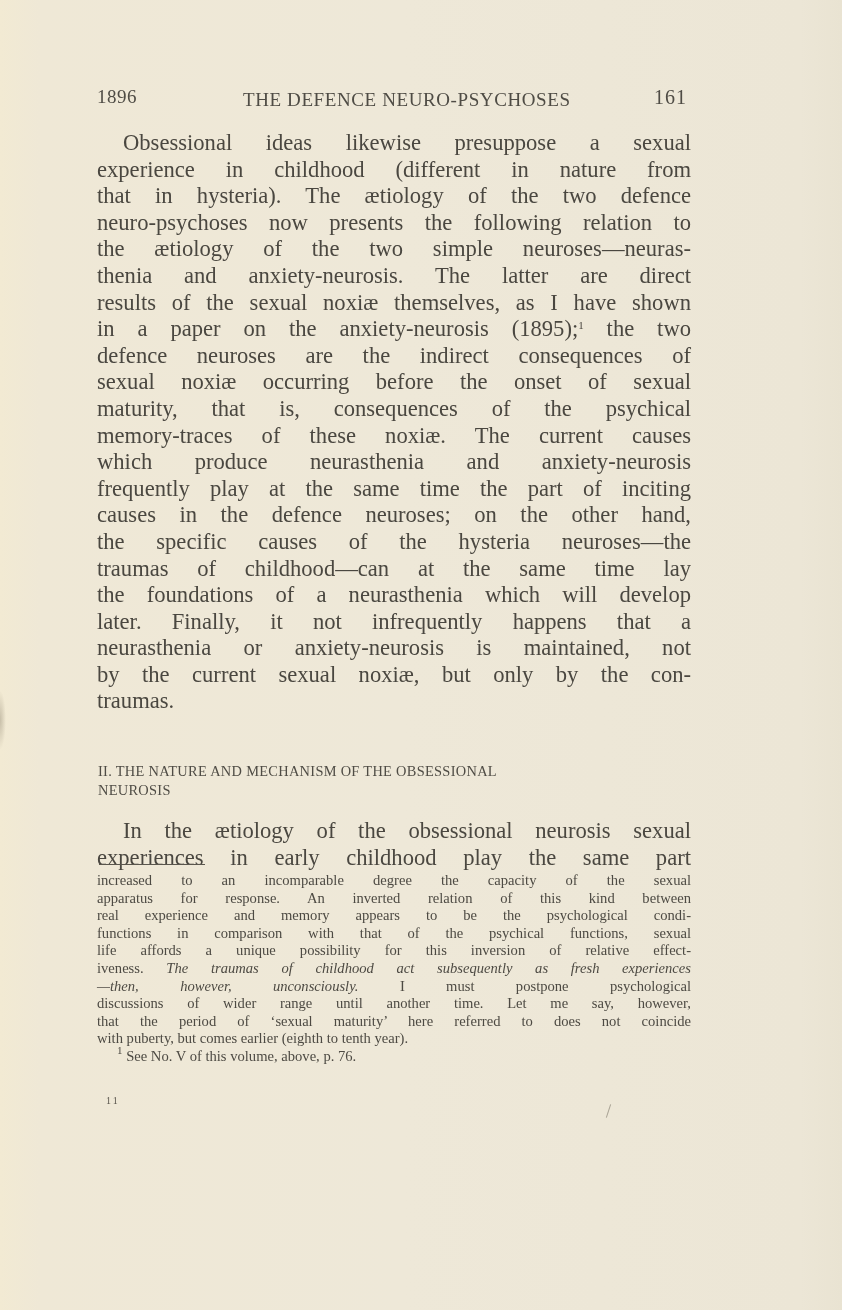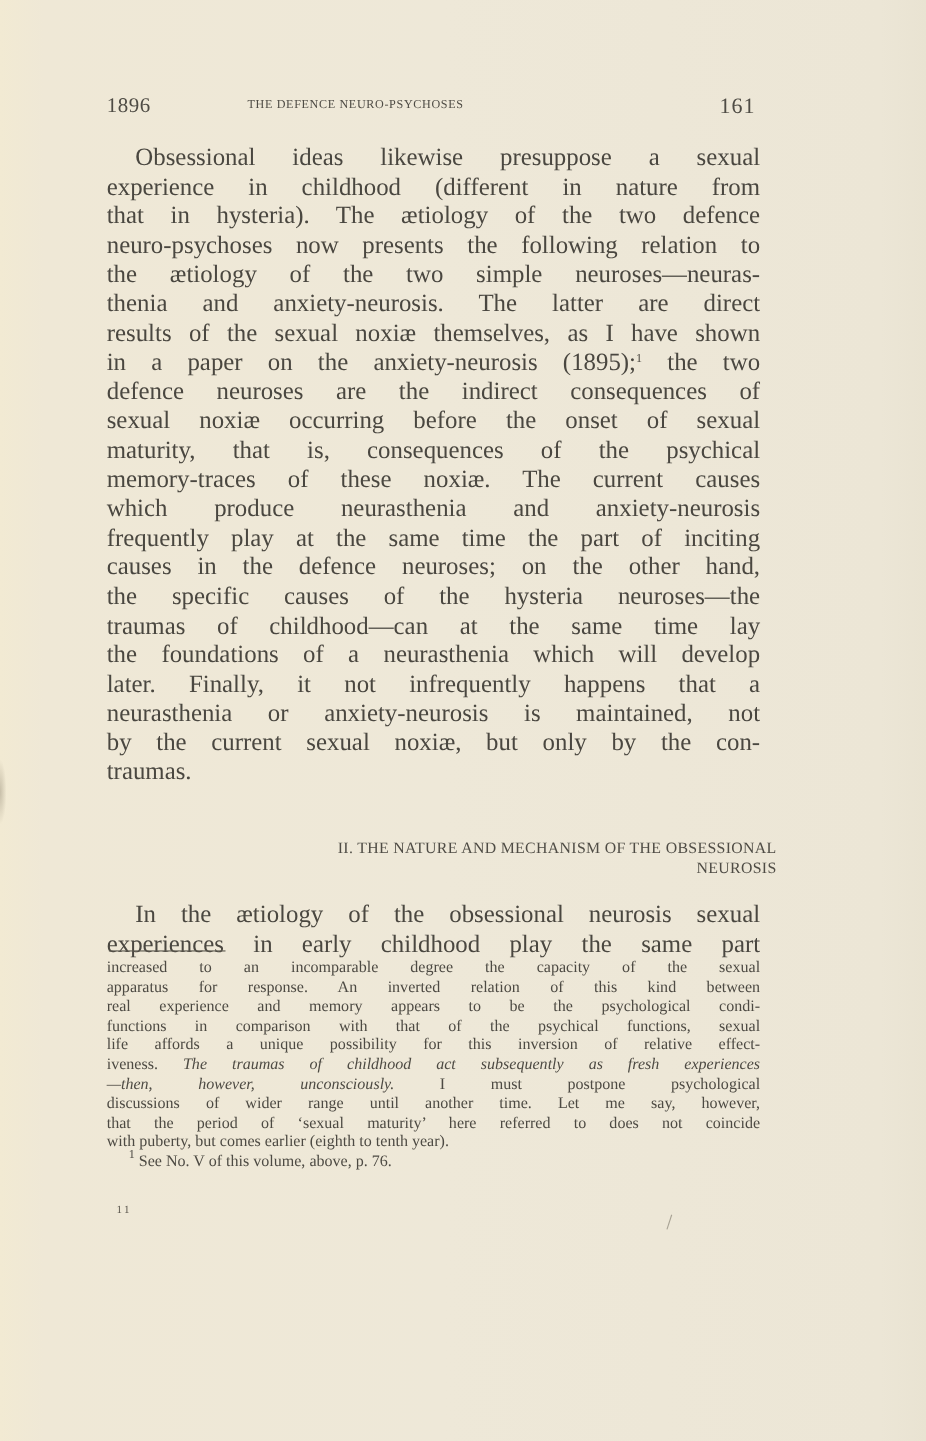--- a/index.html
+++ b/index.html
@@ -38,46 +38,46 @@
       color: #4f4c45;
     }
     .rh-year {
       position: absolute;
       left: 0; top: 0;
       font-size: 19px;
       letter-spacing: 0.5px;
     }
     .rh-title {
       position: absolute;
-      left: 128px; top: 3px;
-      font-size: 11px;
+      left: 146px; top: 3px;
+      font-size: 19px;
       letter-spacing: 0.6px;
     }
     .rh-page {
       position: absolute;
       right: 0; top: 0;
       font-size: 20px;
       letter-spacing: 1px;
     }
     .body-text {
       position: absolute;
       left: 97px;
       top: 130px;
       width: 594px;
       font-size: 22.6px;
       line-height: 26.6px;
       text-align: justify;
       color: #4a4740;
     }
     .section-heading {
       position: absolute;
-      left: 112px;
+      left: 98px;
       top: 762px;
       width: 594px;
-      text-align: right;
+      text-align: left;
       font-size: 14.4px;
       line-height: 19px;
       letter-spacing: 0.3px;
       color: #4f4c45;
     }
     .body-text-2 {
       position: absolute;
       left: 97px;
       top: 808px;
       width: 594px;

